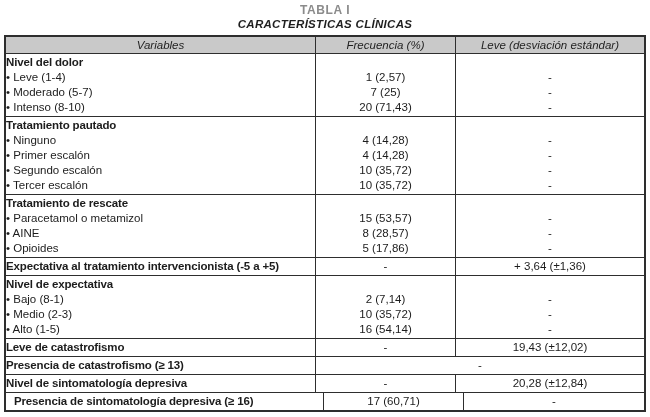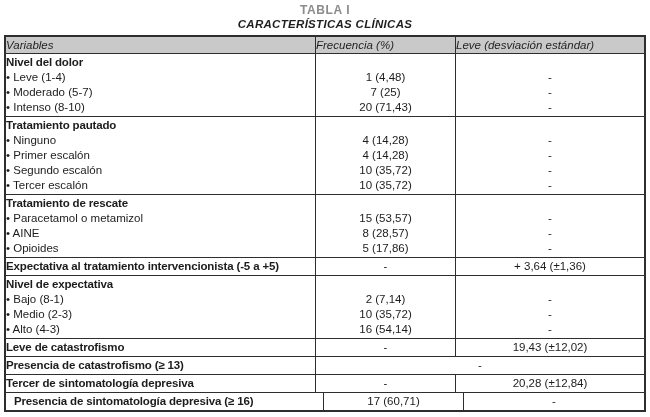--- a/index.html
+++ b/index.html
@@ -32,21 +32,21 @@
   .thead {
     display:flex;
     background:#c9c9c9;
     border-bottom:1px solid #2e2e2e;
     font-style:italic;
     font-size:11.5px;
     color:#1f1f1f;
     height:17px;
     align-items:center;
   }
-  .thead .hc { line-height:17px; white-space:nowrap; }
+  .thead .hc { text-align:center; line-height:17px; white-space:nowrap; }
 
   .c1 { width:310px; border-right:1px solid #2e2e2e; }
   .c2 { width:140px; border-right:1px solid #2e2e2e; }
   .c3 { flex:1; }
 
   .trow {
     display:flex;
     border-bottom:1px solid #2e2e2e;
     font-size:11.5px;
   }
@@ -81,21 +81,21 @@
 
     <div class="trow">
       <div class="cell c1 c-var">
         <div class="ln hdr">Nivel del dolor</div>
         <div class="ln">• Leve (1-4)</div>
         <div class="ln">• Moderado (5-7)</div>
         <div class="ln">• Intenso (8-10)</div>
       </div>
       <div class="cell c2 c-num">
         <div class="ln"></div>
-        <div class="ln">1 (4,48)</div>
+        <div class="ln">1 (2,57)</div>
         <div class="ln">7 (25)</div>
         <div class="ln">20 (71,43)</div>
       </div>
       <div class="cell c3 c-num">
         <div class="ln"></div>
         <div class="ln">-</div>
         <div class="ln">-</div>
         <div class="ln">-</div>
       </div>
     </div>
@@ -155,21 +155,21 @@
       <div class="cell c3 c-num">
         <div class="ln1">+ 3,64 (±1,36)</div>
       </div>
     </div>
 
     <div class="trow">
       <div class="cell c1 c-var">
         <div class="ln hdr">Nivel de expectativa</div>
         <div class="ln">• Bajo (8-1)</div>
         <div class="ln">• Medio (2-3)</div>
-        <div class="ln">• Alto (4-3)</div>
+        <div class="ln">• Alto (1-5)</div>
       </div>
       <div class="cell c2 c-num">
         <div class="ln"></div>
         <div class="ln">2 (7,14)</div>
         <div class="ln">10 (35,72)</div>
         <div class="ln">16 (54,14)</div>
       </div>
       <div class="cell c3 c-num">
         <div class="ln"></div>
         <div class="ln">-</div>
@@ -194,21 +194,21 @@
       <div class="cell c1 c-var">
         <div class="ln1 hdr">Presencia de catastrofismo (≥ 13)</div>
       </div>
       <div class="cell c3 c-num">
         <div class="ln1">-</div>
       </div>
     </div>
 
     <div class="trow single">
       <div class="cell c1 c-var">
-        <div class="ln1 hdr">Tercer de sintomatología depresiva</div>
+        <div class="ln1 hdr">Nivel de sintomatología depresiva</div>
       </div>
       <div class="cell c2 c-num">
         <div class="ln1">-</div>
       </div>
       <div class="cell c3 c-num">
         <div class="ln1">20,28 (±12,84)</div>
       </div>
     </div>
 
     <div class="trow single">

